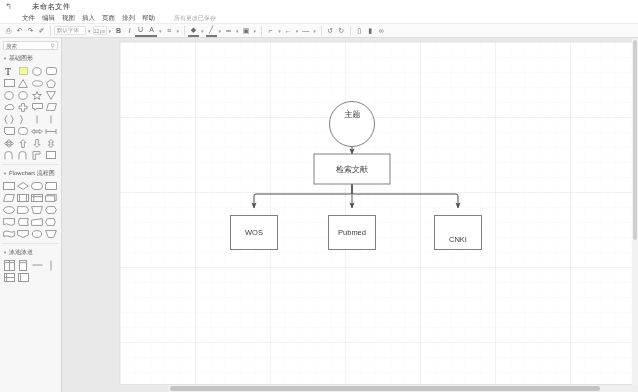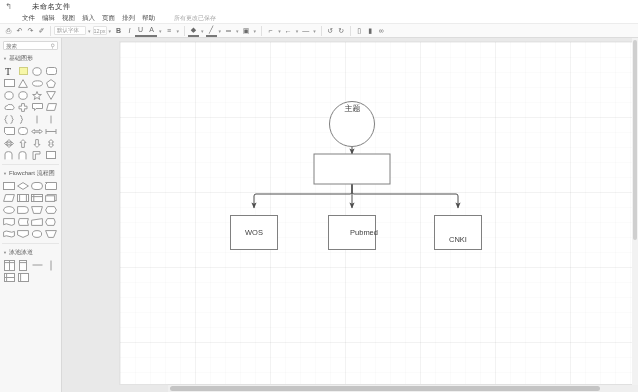--- a/index.html
+++ b/index.html
@@ -534,23 +534,24 @@
 
           <rect x="194" y="112" width="76" height="30" fill="#ffffff" stroke="#808080" stroke-width="1"></rect>
 
           <rect x="110.5" y="173.5" width="47" height="34" fill="#ffffff" stroke="#808080" stroke-width="1"></rect>
 
           <rect x="208.5" y="173.5" width="47" height="34" fill="#ffffff" stroke="#808080" stroke-width="1"></rect>
 
           <rect x="314.5" y="173.5" width="47" height="34" fill="#ffffff" stroke="#808080" stroke-width="1"></rect>
         </svg>
 
-        <div class="node-label cn" style="left:210px;top:44px;width:45px;height:45px;text-align:right;">主题</div>
+        <div class="node-label cn" style="left:210px;top:50px;width:45px;height:45px;text-align:right;">主题</div>
+        <div class="node-label cn" style="left:194px;top:112px;width:76px;height:30px;">检索文献</div>
         <div class="node-label" style="left:110px;top:173px;width:48px;height:35px;">WOS</div>
-        <div class="node-label" style="left:220px;top:173px;width:48px;height:35px;">Pubmed</div>
+        <div class="node-label" style="left:208px;top:173px;width:48px;height:35px;">Pubmed</div>
         <div class="node-label" style="left:314px;top:173px;width:48px;height:49px;">CNKI</div>
       </div>
     </div>
   </div>
 
   <div class="hscroll">
     <div class="hscroll-thumb"></div>
   </div>
   <div class="vscroll">
     <div class="vscroll-thumb"></div>

